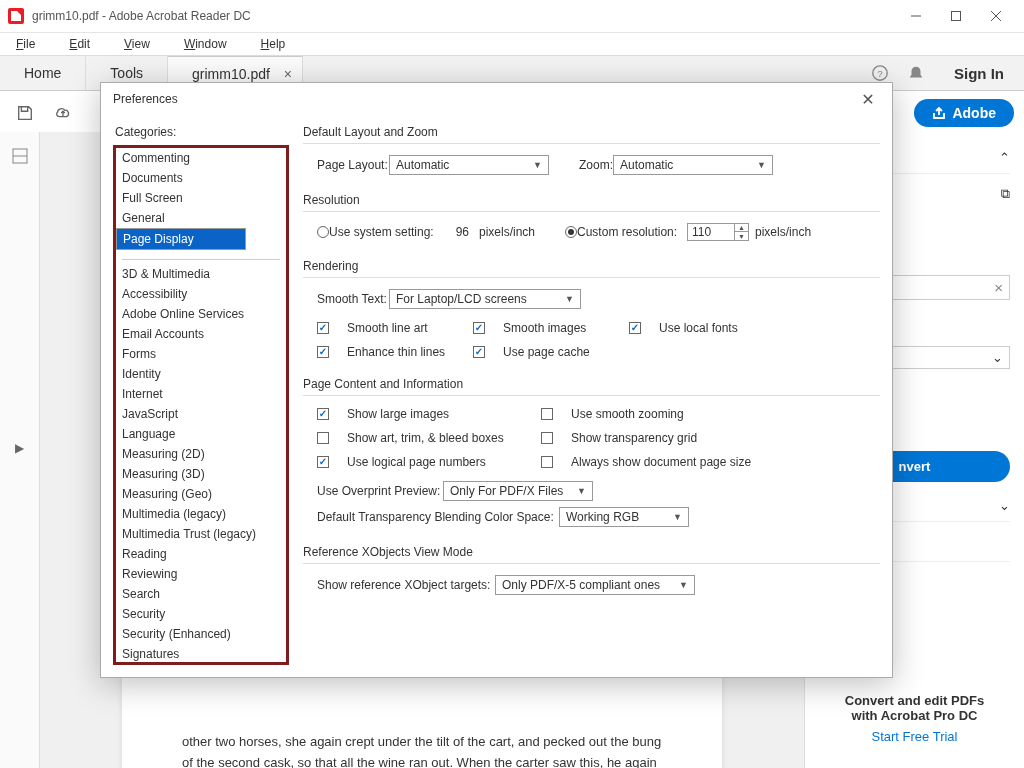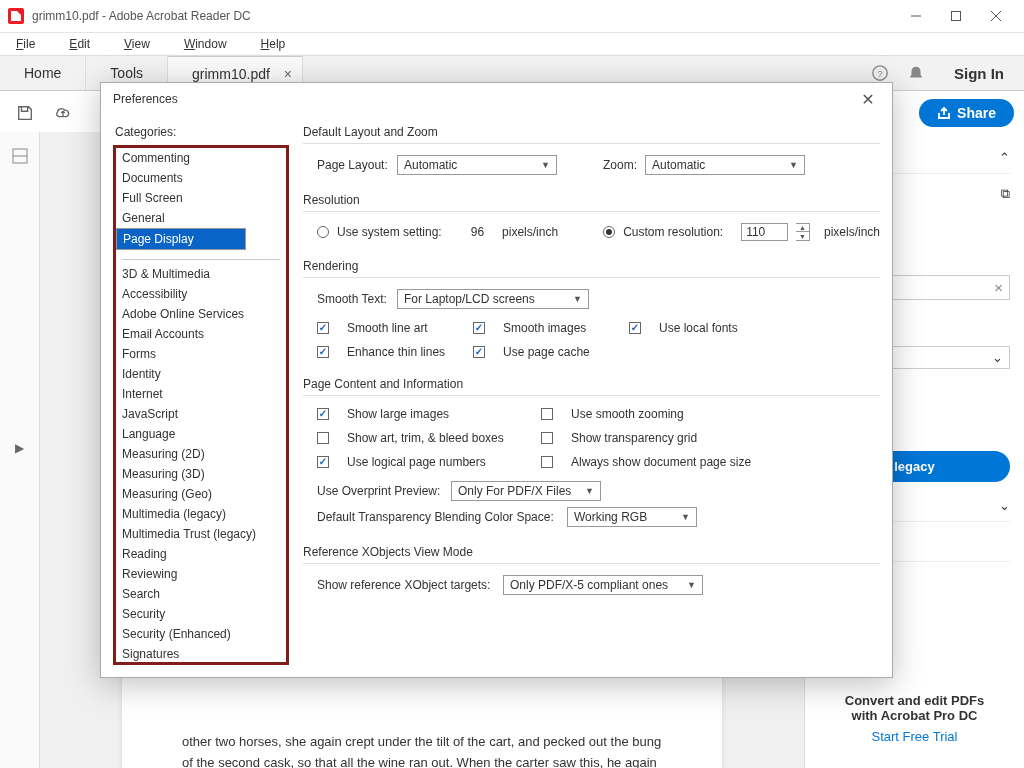--- a/index.html
+++ b/index.html
@@ -64,21 +64,21 @@
 .catcol { width: 176px; }
 .catcol .catlabel { font-size: 12px; margin-bottom: 6px; padding-left: 2px;}
 .catlist { border: 3px solid #7f1d1d; height: 520px; overflow: hidden; font-size: 12px; background:#fff;}
 .catlist .item { padding: 1px 6px; cursor: default; line-height:1.5;}
 .catlist .item.sel { background: #0a64c8; color: #fff; }
 .catlist .gap { height: 10px; border-bottom:1px solid #ccc; margin:0 6px 4px;}
 .settings { flex: 1; font-size: 12px; overflow: hidden; }
 .group { margin-bottom: 18px; }
 .group-title { padding-bottom: 6px; margin-bottom: 10px; color: #333; position:relative;}
 .group-title::after{content:"";position:absolute;left:0;right:0;top:18px;height:1px;background:#ddd;}
-.row { display: flex; align-items: center; margin: 6px 0 6px 14px; gap: 8px; }
+.row { display: flex; align-items: center; margin: 6px 0 6px 14px; }
 .row .lbl { min-width: 72px; }
 .sel { border: 1px solid #999; padding: 2px 6px; display: inline-flex; align-items: center; justify-content: space-between; background: #fff; min-width: 130px;}
 .sel .arr { margin-left: 8px; font-size: 9px; color: #555; }
 .radio,.chk{width:12px;height:12px;border:1px solid #666;display:inline-flex;align-items:center;justify-content:center;flex-shrink:0;}
 .radio{border-radius:50%;}
 .radio.on::after{content:"";width:6px;height:6px;background:#333;border-radius:50%;}
 .chk.on{background:#fff;}
 .chk.on::after{content:"✓";font-size:10px;color:#0a64c8;font-weight:bold;line-height:1;}
 .chk-lbl{margin-left:12px;}
 .chkgrid{display:grid;grid-template-columns:150px 150px 180px;gap:10px 6px;margin-left:14px;}
@@ -153,21 +153,21 @@
       <svg viewBox="0 0 20 20">
         <path d="M6 14 C3 14 2 11 4 9 C4 5 10 4 12 7 C16 6 18 12 14 14 Z" fill="none" stroke="currentColor" stroke-width="1.5"></path>
         <path d="M10 8 L10 14 M8 10 L10 8 L12 10" fill="none" stroke="currentColor" stroke-width="1.5"></path>
       </svg>
     </div>
   <div class="tspacer"></div>
   <div class="sharebtn">
     <svg viewBox="0 0 14 14">
         <path d="M2 7 L2 12 L12 12 L12 7 M7 2 L7 9 M4 5 L7 2 L10 5" fill="none" stroke="#fff" stroke-width="1.8"></path>
       </svg>
-    <span>Share</span>
+    <span>Adobe</span>
   </div>
 </div>
 
 <div class="content">
   <div class="railleft">
     <div class="ritem">
         <svg width="18" height="18" viewBox="0 0 18 18">
           <rect x="2" y="2" width="14" height="14" fill="none" stroke="#888"></rect>
           <line x1="2" y1="9" x2="16" y2="9" stroke="#888"></line>
         </svg>
@@ -196,21 +196,21 @@
         <span class="sp-close">×</span>
       </div>
     <div style="height:30px"></div>
     <div class="sp-select">
         <span>rd (*.docx)</span>
         <span>⌄</span>
       </div>
     <div style="height:10px"></div>
     <div>guage:</div>
     <div class="blue">hange</div>
-    <div class="convertbtn">legacy</div>
+    <div class="convertbtn">nvert</div>
     <div class="sect">
         <span>e PDF</span>
         <span>⌄</span>
       </div>
     <div class="sect">
         <span>DF</span>
       </div>
     <div class="footer">
       <div class="l1">Convert and edit PDFs</div>
       <div class="l1">with Acrobat Pro DC</div>

